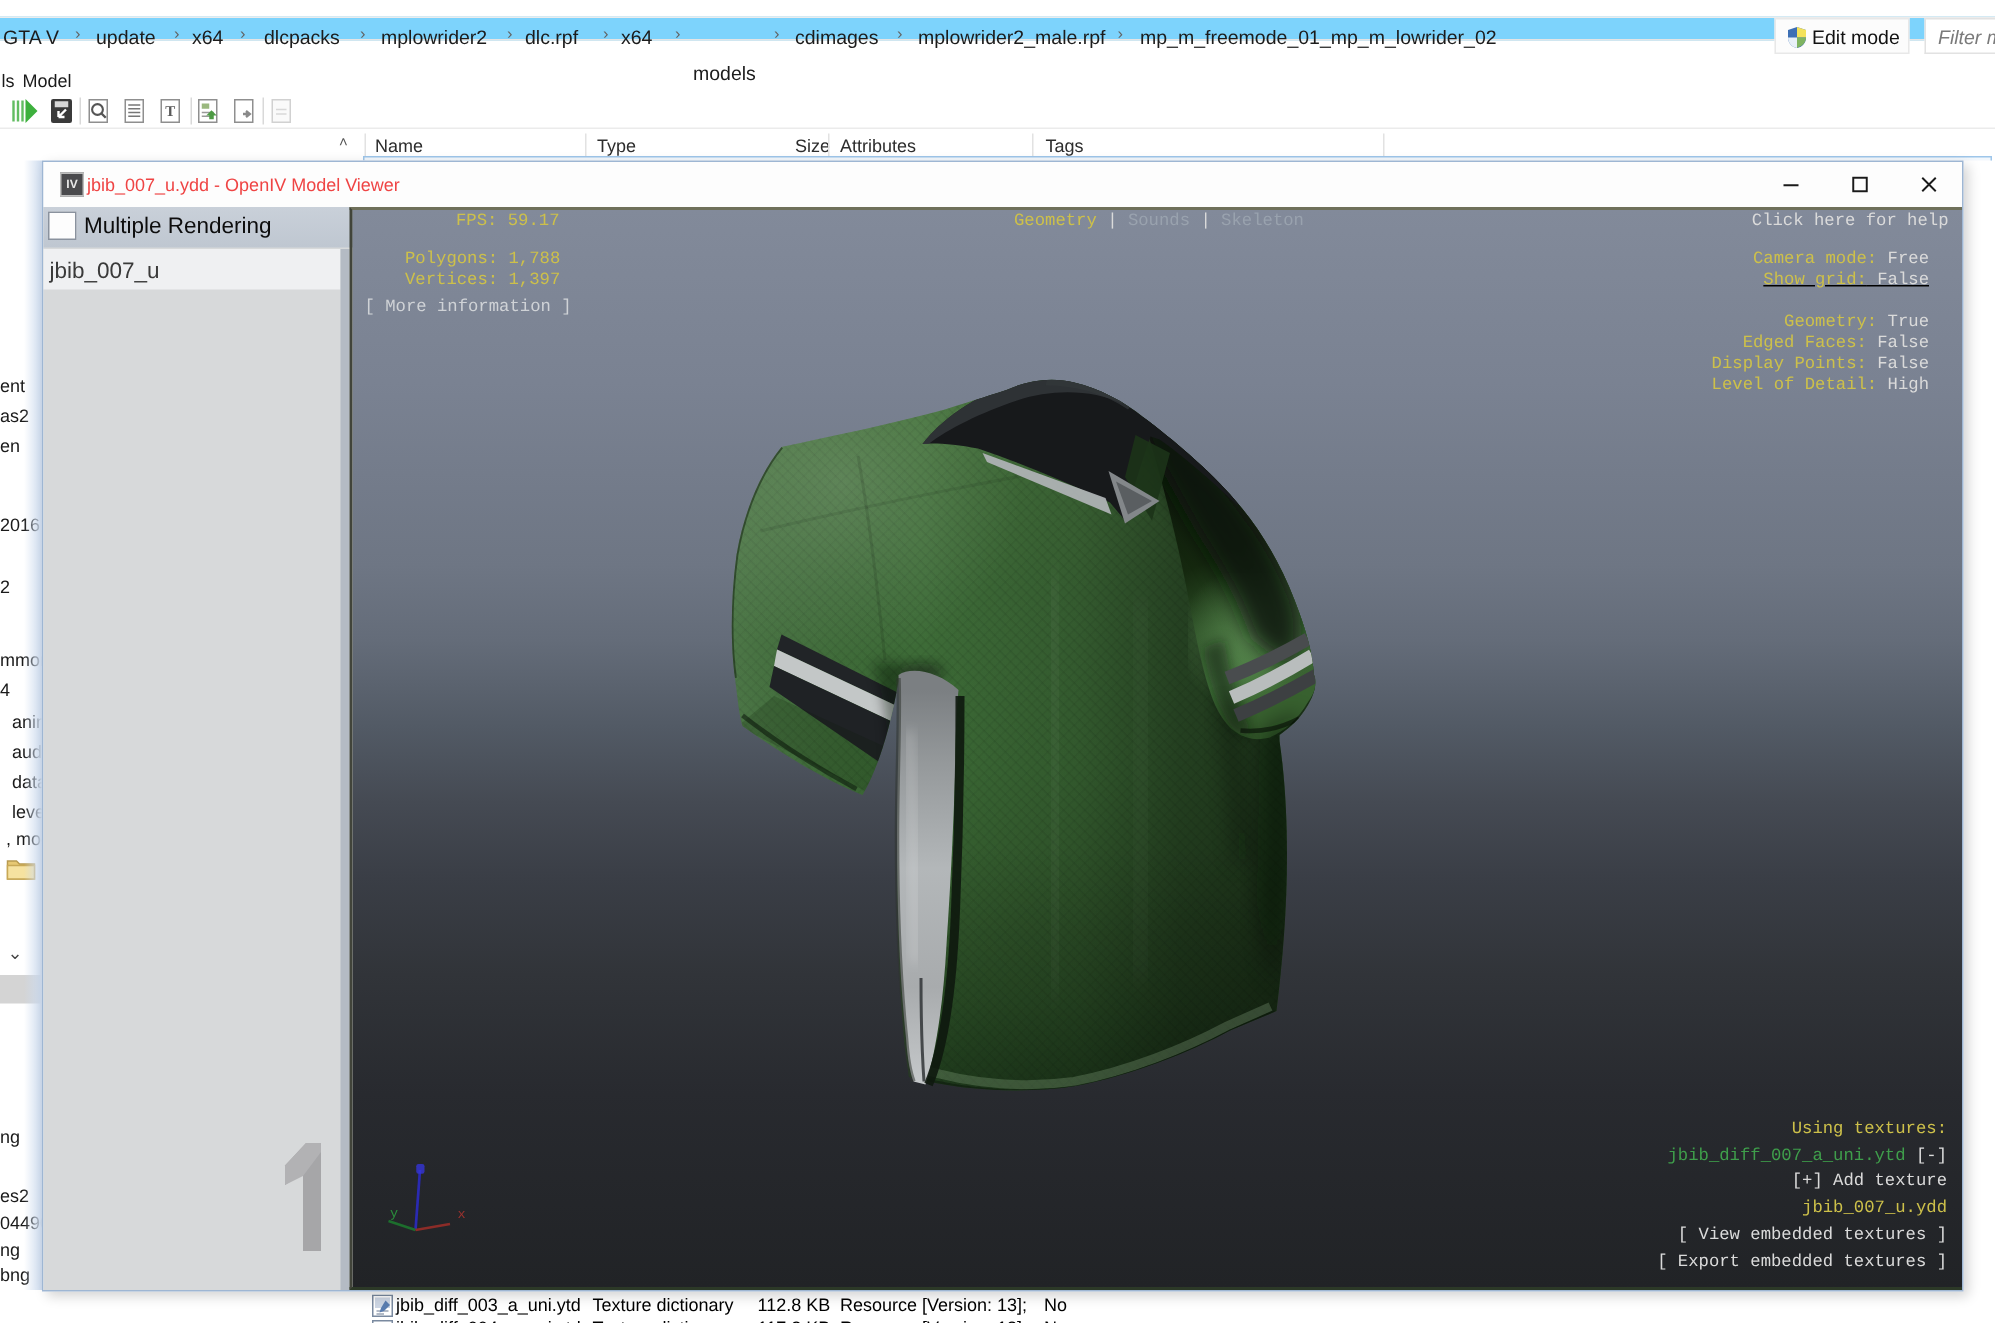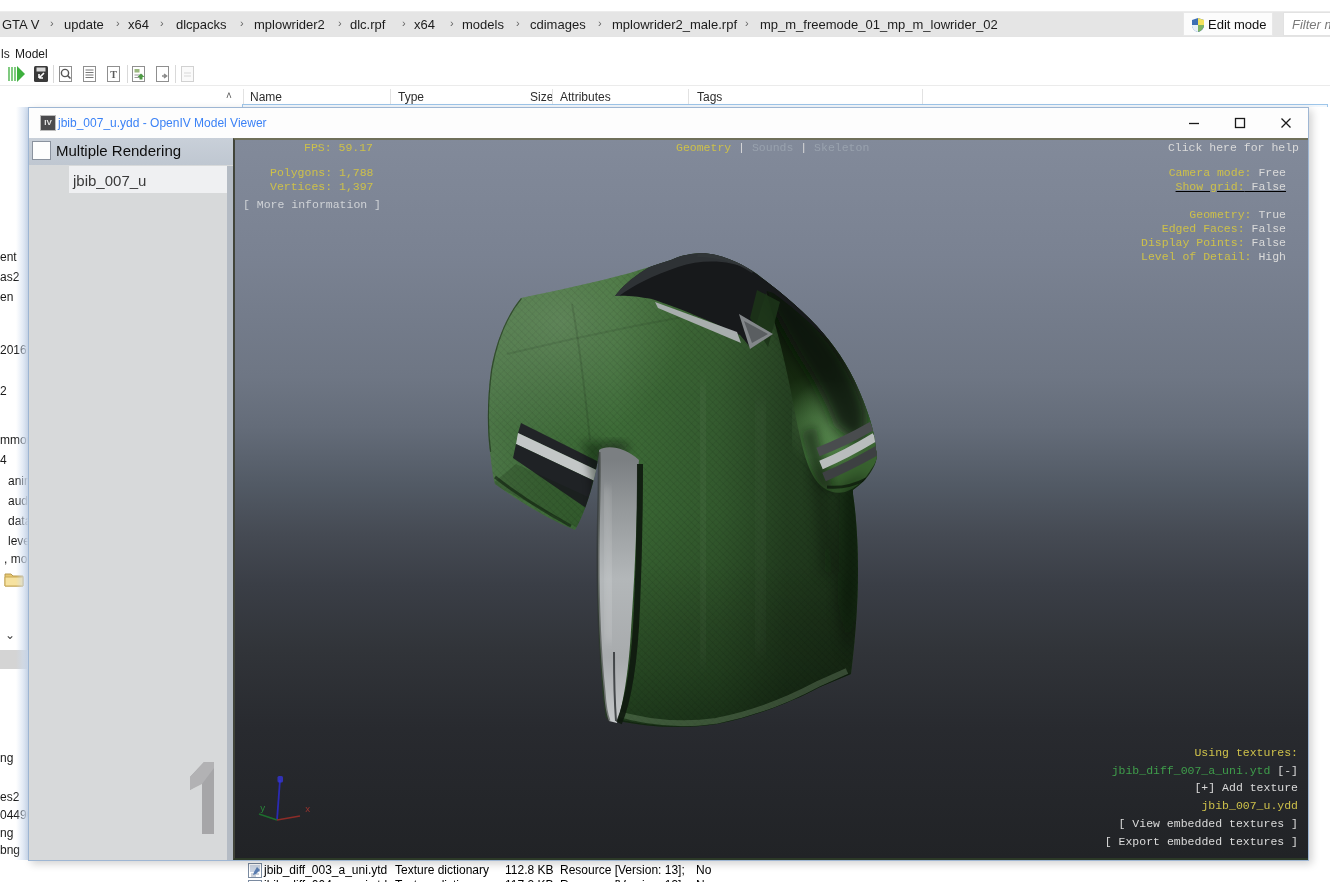--- a/index.html
+++ b/index.html
@@ -1,21 +1,21 @@
 <!DOCTYPE html>
 <html><head>
 <meta charset="utf-8">
 <style>
   * { margin:0; padding:0; box-sizing:border-box; }
   html,body { width:1330px; height:882px; overflow:hidden; background:#ffffff; }
   body { font-family:"Liberation Sans", sans-serif; position:relative; }
   .abs { position:absolute; }
   
-  #crumbbar { position:absolute; left:0; top:11px; width:1330px; height:26px;
-    border-top:1px solid #ececec; border-bottom:1px solid #e4e4e4; background:#e5e5e5;padding-left:26px; }
+  #crumbbar { position:absolute; left:0; top:11px; width:1330px; height:16px;
+    border-top:1px solid #ececec; border-bottom:1px solid #e4e4e4; background:#7dd3fc;padding-left:26px; }
   .crumb { position:absolute; top:5px; font-size:13px; color:#1c1c1c; white-space:nowrap; }
   .chev { position:absolute; top:5px; font-size:11px; color:#636363; }
   #editbtn { position:absolute; left:1183px; top:12px; width:90px; height:24px;
     border:1px solid #e8e8e8; background:#fcfcfc; }
   #editbtn span { position:absolute; left:24px; top:4px; font-size:13px; color:#111; }
   #filterbox { position:absolute; left:1283px; top:12px; width:47px; height:24px;
     border:1px solid #e2e2e2; border-right:none; background:#fff; overflow:hidden; }
   #filterbox i { position:absolute; left:8px; top:4px; font-size:13px; color:#7a7a7a; font-style:italic; white-space:nowrap; }
   #menurow { position:absolute; left:0; top:47px; font-size:12px; color:#1a1a1a; }
   #toolbar { position:absolute; left:0; top:62px; width:1330px; height:24px;
@@ -26,31 +26,31 @@
   .htxt { position:absolute; top:3px; font-size:12px; color:#2d2d2d; }
   
   .lst { position:absolute; font-size:12px; color:#1a1a1a; white-space:nowrap; }
   
   #rows { position:absolute; left:0; top:861px; width:1330px; height:21px; background:#fff; }
   .rtxt { position:absolute; font-size:12px; color:#000; white-space:nowrap; }
   
   #win { position:absolute; left:28px; top:107px; width:1281px; height:754px;
     border:1px solid #9eb6d3; background:#fff; box-shadow:3px 3px 8px rgba(0,0,0,0.18); }
   #titlebar { position:absolute; left:0; top:0; width:1279px; height:30px; background:#fdfdfd; }
-  #title { position:absolute; left:29px; top:8px; font-size:12px; color:#3b82f6; }
+  #title { position:absolute; left:29px; top:8px; font-size:12px; color:#ef4444; }
   #wicon { position:absolute; left:11px; top:7px; width:16px; height:16px; background:#4a4a4d;
     border:1px solid #bcbcbc; color:#e8e8e8; font-size:8px; font-weight:bold; text-align:center; line-height:14px; }
   .wbtn { position:absolute; top:6px; width:18px; height:18px; color:#1a1a1a; text-align:center; }
   
   #lpanel { position:absolute; left:0; top:30px; width:204px; height:722px; background:#d7d9da; }
   #mrhdr { position:absolute; left:0; top:0; width:236px; height:27px;
     background:linear-gradient(#c9d0d9,#bfc7d1);text-decoration:underline; }
   #mrhdr .cb { position:absolute; left:3px; top:3px; width:19px; height:19px; background:#fdfdfd; border:1px solid #8a929e; }
   #mrhdr span { position:absolute; left:27px; top:4px; font-size:15px; color:#0d0d0d; }
-  #jitem { position:absolute; left:0; top:28px; width:198px; height:27px; background:#eff0f2;margin-left:40px; }
+  #jitem { position:absolute; left:0; top:28px; width:198px; height:27px; background:#eff0f2; }
   #jitem span { position:absolute; left:4px; top:6px; font-size:15px; color:#3a3a3a; }
   #lscroll { position:absolute; left:198px; top:28px; width:6px; height:694px; background:#b4bbc4; }
   
   #vp { position:absolute; left:204px; top:30px; width:1075px; height:722px;
     background:linear-gradient(#828a9a 0%, #7a8292 16%, #6e7684 33%, #646c79 40%,
       #525a65 48%, #454a53 55%, #3a3e46 62%, #313439 71%, #282a2f 82%, #212326 100%);
     border-top:2px solid #6f705a; border-left:2px solid #41443a; border-bottom:2px solid #2c3927; overflow:hidden; }
   .ov { position:absolute; font-family:"Liberation Mono", monospace; font-size:11.5px; white-space:pre; }
   .yel { color:#cdc04a; }
   .wht { color:#dadada; }
@@ -68,21 +68,21 @@
     <span class="crumb" style="left:128px;">x64</span>
     <span class="chev" style="left:160px;">›</span>
     <span class="crumb" style="left:176px;">dlcpacks</span>
     <span class="chev" style="left:240px;">›</span>
     <span class="crumb" style="left:254px;">mplowrider2</span>
     <span class="chev" style="left:338px;">›</span>
     <span class="crumb" style="left:350px;">dlc.rpf</span>
     <span class="chev" style="left:402px;">›</span>
     <span class="crumb" style="left:414px;">x64</span>
     <span class="chev" style="left:450px;">›</span>
-    <span class="crumb" style="left:462px;">models</span>
+    <span class="crumb" style="left:462px;margin-top:24px;">models</span>
     <span class="chev" style="left:516px;">›</span>
     <span class="crumb" style="left:530px;">cdimages</span>
     <span class="chev" style="left:598px;">›</span>
     <span class="crumb" style="left:612px;">mplowrider2_male.rpf</span>
     <span class="chev" style="left:745px;">›</span>
     <span class="crumb" style="left:760px;">mp_m_freemode_01_mp_m_lowrider_02</span>
   </div>
   <div id="editbtn">
     <span>Edit mode</span>
     <svg class="abs" style="left:6px;top:4px;" width="16" height="16" viewBox="0 0 16 16">

